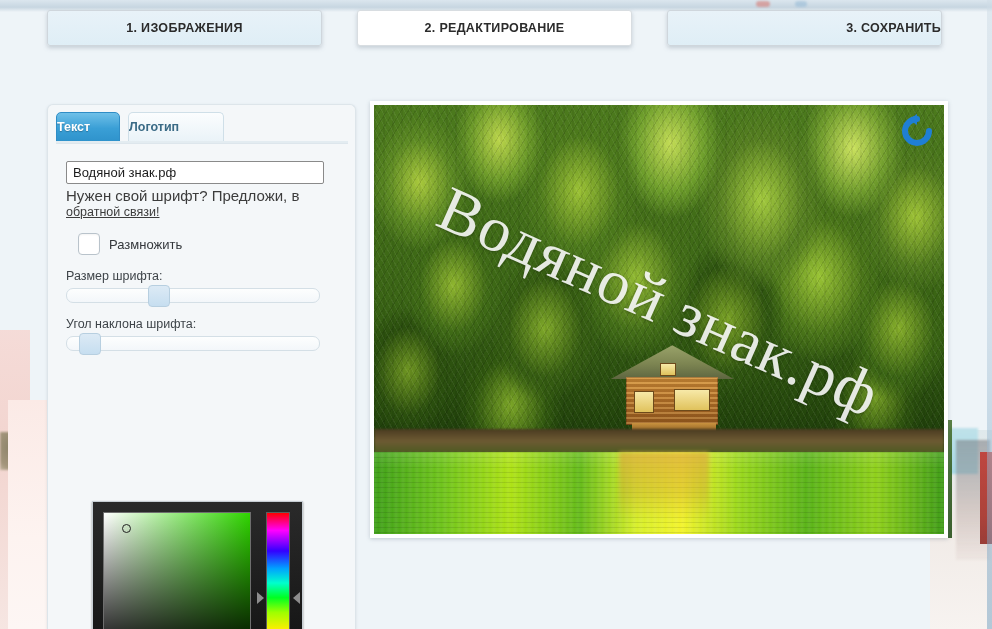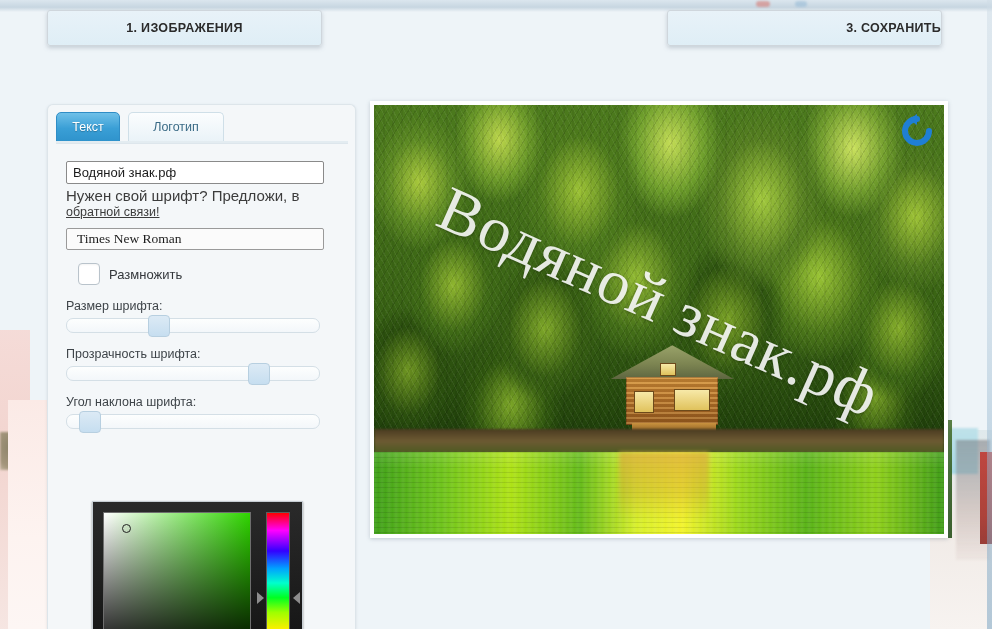--- a/index.html
+++ b/index.html
@@ -93,22 +93,22 @@
   #left-panel{
     position:absolute;left:47px;top:104px;width:307px;height:525px;
     background:#f4f7f9;
     border:1px solid #dde5ea;border-bottom:none;border-radius:6px 6px 0 0;
     box-shadow:0 1px 3px rgba(100,120,140,.18);
     z-index:6;
   }
   #tabbar{position:absolute;left:8px;top:7px;width:292px;height:30px;}
   .tab{
     position:absolute;top:0;height:30px;border-radius:5px 5px 0 0;
-    display:flex;align-items:center;justify-content:center;
-    font-size:12.5px;font-weight:normal;cursor:pointer;
+    display:flex;align-items:center;justify-content:flex-start;
+    font-size:12.5px;font-weight:bold;cursor:pointer;
     box-sizing:border-box;
   }
   .tab.active{
     left:0;width:64px;color:#ffffff;
     background:linear-gradient(180deg,#6fc0e8 0%,#3a9fd6 55%,#2f93cc 100%);
     border:1px solid #2f8dc6;
     text-shadow:0 1px 1px rgba(0,0,0,.25);
   }
   .tab.idle{
     left:72px;width:96px;color:#3b6b86;
@@ -331,20 +331,23 @@
   <div class="bg-right-green"></div>
   <div class="bg-right-bike"></div>
   <div class="bg-right-red"></div>
   <div class="bg-right-edge"></div>
 </div>
 
 <div id="steps">
   <div id="step1" class="step-btn inactive">
     <span>1. ИЗОБРАЖЕНИЯ</span>
   </div>
+  <div id="step2" class="step-btn active">
+    <span>2. РЕДАКТИРОВАНИЕ</span>
+  </div>
   <div id="step3" class="step-btn inactive">
     <span>3. СОХРАНИТЬ</span>
   </div>
 </div>
 
 <div id="left-panel">
 
   <div id="tabbar">
     <div class="tab active">
       <span>Текст</span>
@@ -355,40 +358,33 @@
   </div>
   <div id="tab-underline"></div>
 
   <div id="form">
 
     <input class="txt-input" type="text" value="Водяной знак.рф" style="">
 
     <p class="hint">Нужен свой шрифт? Предложи, в</p>
     <p class="hint2">обратной связи!</p>
 
-    <div class="font-select">Times New Roman</div>
 
     <div class="chk-row">
       <div class="chk-box"></div>
       <span class="chk-label">Размножить</span>
     </div>
 
     <div class="slider-group">
       <div class="slider-label">Размер шрифта:</div>
       <div class="slider-track">
         <div class="slider-thumb" id="thumb-size" style="left: 81.2px;"></div>
       </div>
     </div>
 
-    <div class="slider-group">
-      <div class="slider-label">Прозрачность шрифта:</div>
-      <div class="slider-track">
-        <div class="slider-thumb" id="thumb-opacity" style="left: 180.96px;"></div>
-      </div>
-    </div>
 
     <div class="slider-group">
       <div class="slider-label">Угол наклона шрифта:</div>
       <div class="slider-track">
         <div class="slider-thumb" id="thumb-angle" style="left: 11.6px;"></div>
       </div>
     </div>
 
   </div>
 

